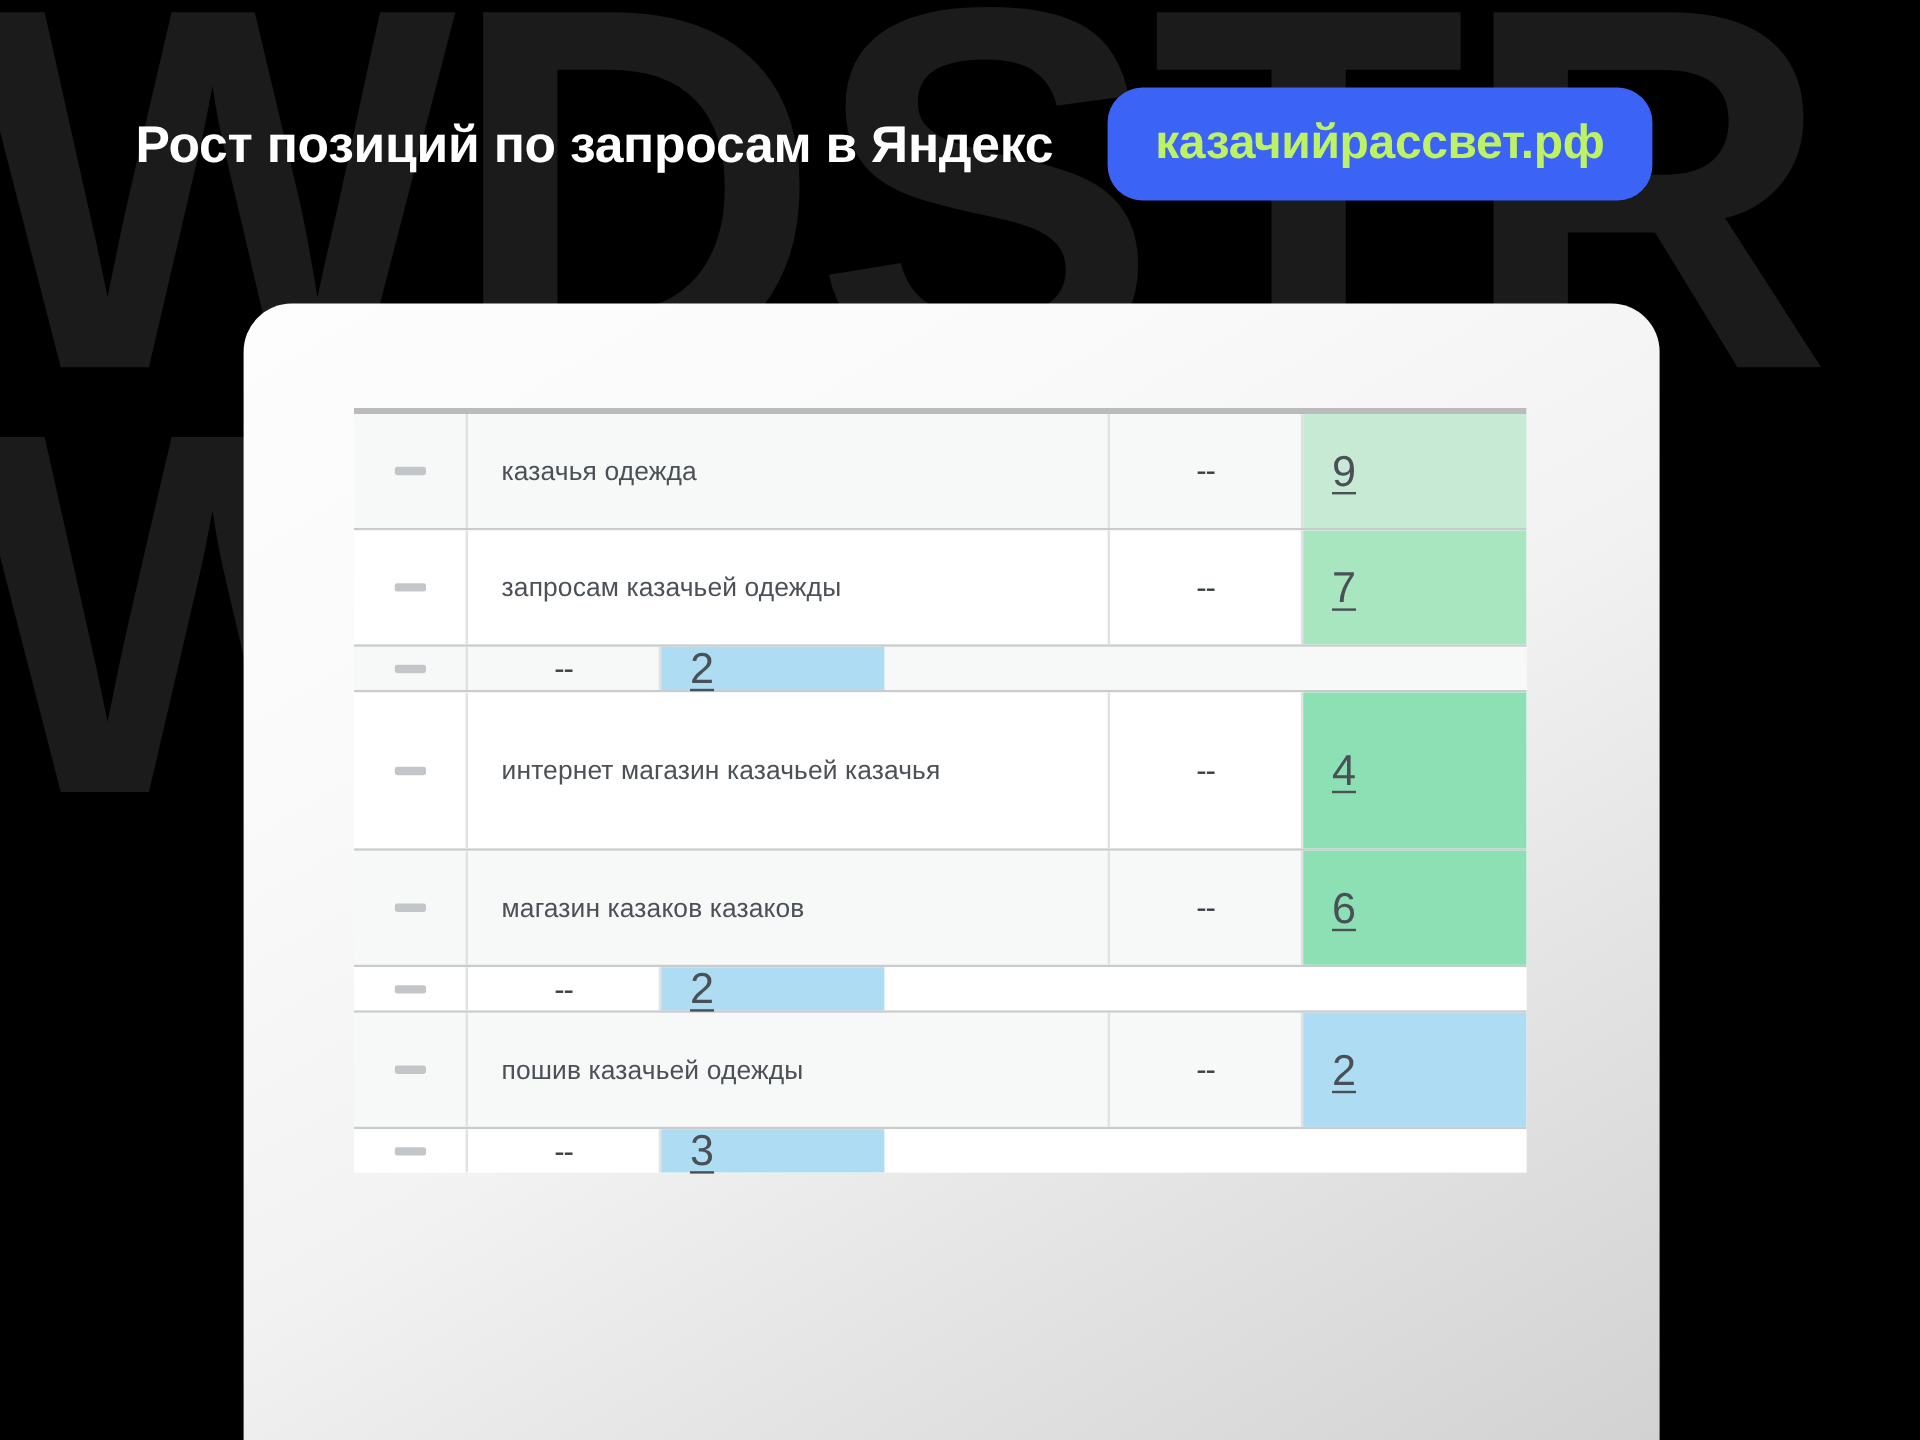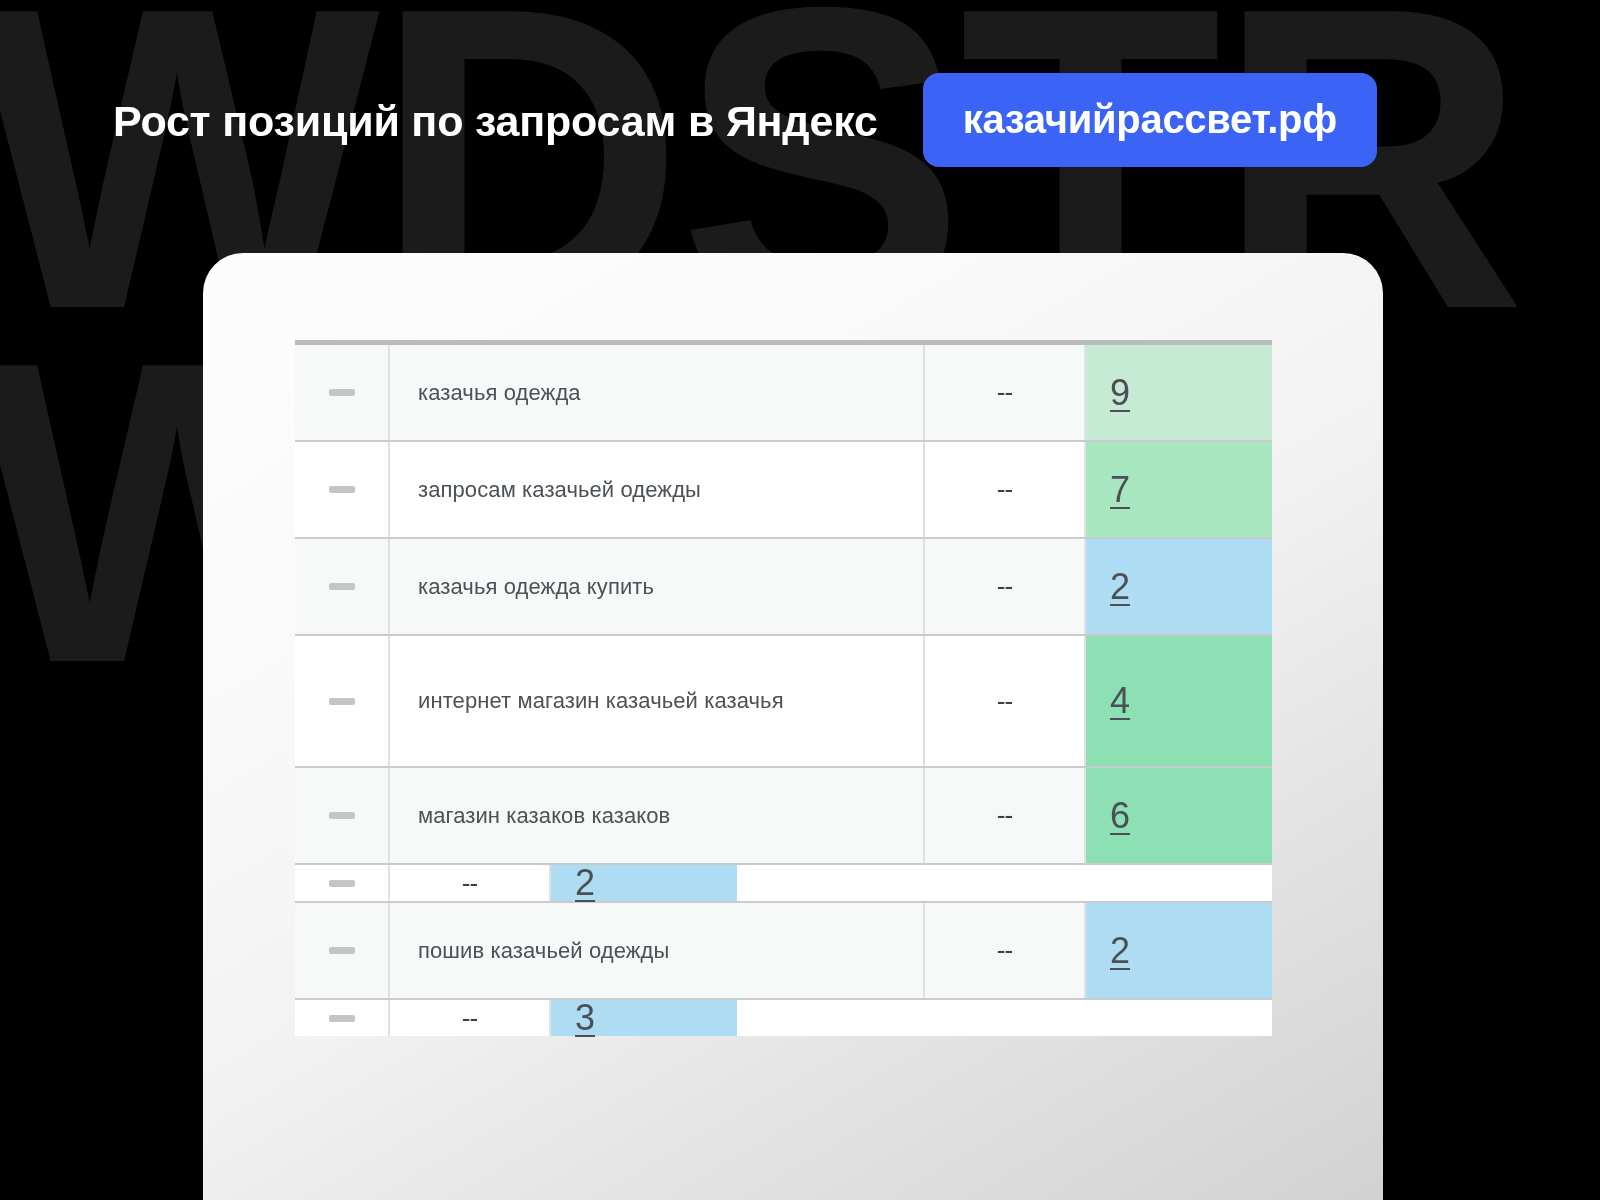--- a/index.html
+++ b/index.html
@@ -59,23 +59,23 @@
     font-weight:700;
     color:#ffffff;
     letter-spacing:-0.2px;
     white-space:nowrap;
     line-height:1;
     margin-top:2px;
   }
   .domain-badge {
     margin-left:45px;
     background:#3b64f6;
-    border-radius:16px;
+    border-radius:29px;
     padding:26px 40px 28px 40px;
-    color:#ffffff;
+    color:#bef264;
     font-size:40px;
     font-weight:700;
     letter-spacing:-0.3px;
     white-space:nowrap;
     line-height:1;
   }
 
   
   .card {
     position:absolute;
@@ -207,23 +207,20 @@
           </div>
           <div class="c-prev">--</div>
           <div class="c-pos" style="background: rgb(168, 230, 192);">
             <a class="pos-link">7</a>
           </div>
         </div>
         <div class="row alt">
           <div class="c-handle">
             <span class="dash-icon"></span>
           </div>
-          <div class="c-query">
-            <span class="q-text">казачья одежда купить</span>
-          </div>
           <div class="c-prev">--</div>
           <div class="c-pos" style="background: rgb(173, 220, 243);">
             <a class="pos-link">2</a>
           </div>
         </div>
         <div class="row tall">
           <div class="c-handle">
             <span class="dash-icon"></span>
           </div>
           <div class="c-query">

